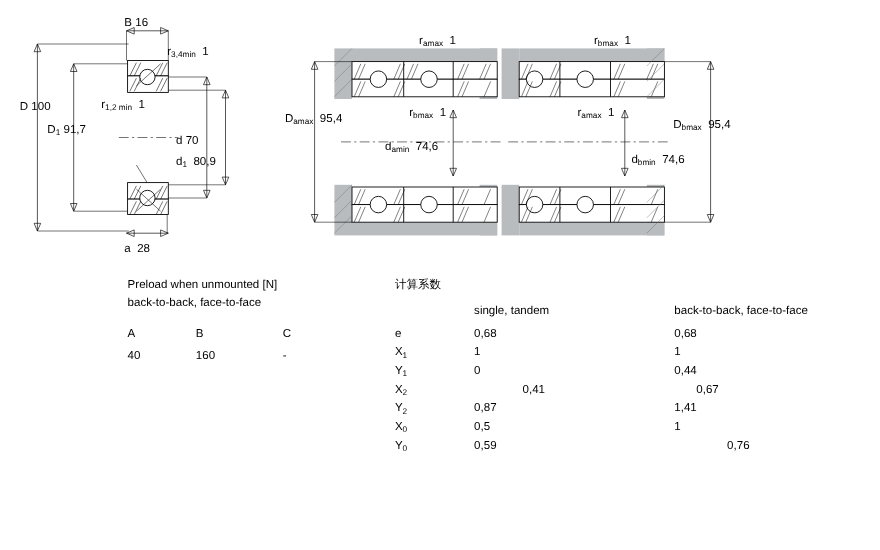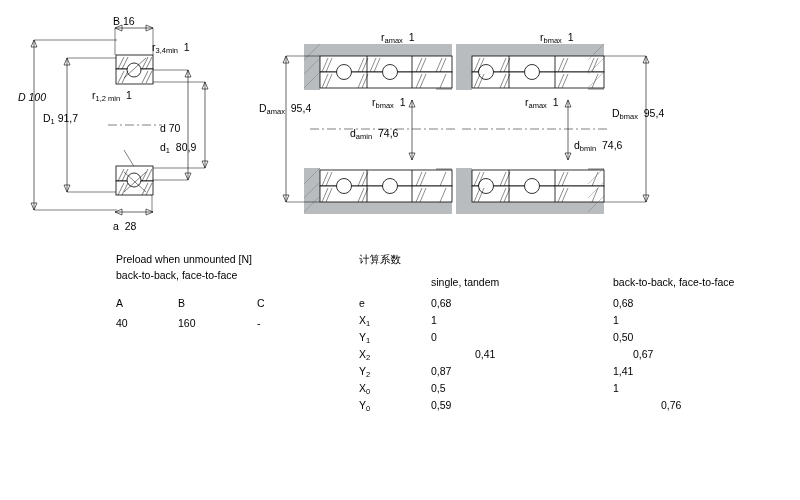--- a/index.html
+++ b/index.html
@@ -311,21 +311,21 @@
   </svg>
 
   <div class="lbl" style="left:101px; top:16px;">
     <span>B</span>&nbsp;<span>16</span>
   </div>
 
   <div class="lbl" style="left:140px; top:42px;">
     <span>r</span><sub>3,4min</sub>&nbsp;&nbsp;<span>1</span>
   </div>
 
-  <div class="lbl" style="left:6px; top:92px;font-style:italic;">
+  <div class="lbl" style="left:6px; top:92px;">
     <span>D</span>&nbsp;<span>100</span>
   </div>
 
   <div class="lbl" style="left:80px; top:90px;">
     <span>r</span><sub>1,2 min</sub>&nbsp;&nbsp;<span>1</span>
   </div>
 
   <div class="lbl" style="left:31px; top:113px;">
     <span>D</span><sub>1</sub>&nbsp;<span>91,7</span>
   </div>
@@ -398,21 +398,21 @@
   <div class="lbl" style="left:347px; top:315px;">
     <span>X</span><sub>1</sub>
   </div>
   <div class="val" style="left:419px; top:315px;">1</div>
   <div class="val" style="left:601px; top:315px;">1</div>
 
   <div class="lbl" style="left:347px; top:332px;">
     <span>Y</span><sub>1</sub>
   </div>
   <div class="val" style="left:419px; top:332px;">0</div>
-  <div class="val" style="left:601px; top:332px;">0,50</div>
+  <div class="val" style="left:601px; top:332px;">0,44</div>
 
   <div class="lbl" style="left:347px; top:349px;">
     <span>X</span><sub>2</sub>
   </div>
   <div class="val" style="left:419px; top:349px;margin-left:44px;">0,41</div>
   <div class="val" style="left:601px; top:349px;margin-left:20px;">0,67</div>
 
   <div class="lbl" style="left:347px; top:366px;">
     <span>Y</span><sub>2</sub>
   </div>

